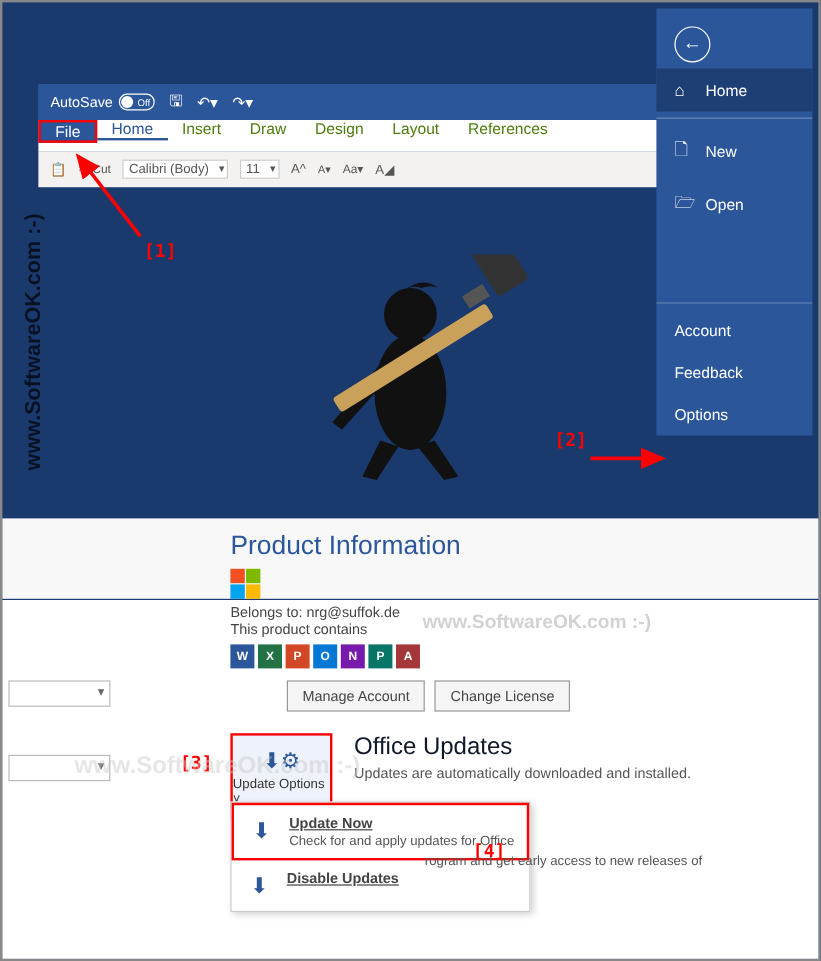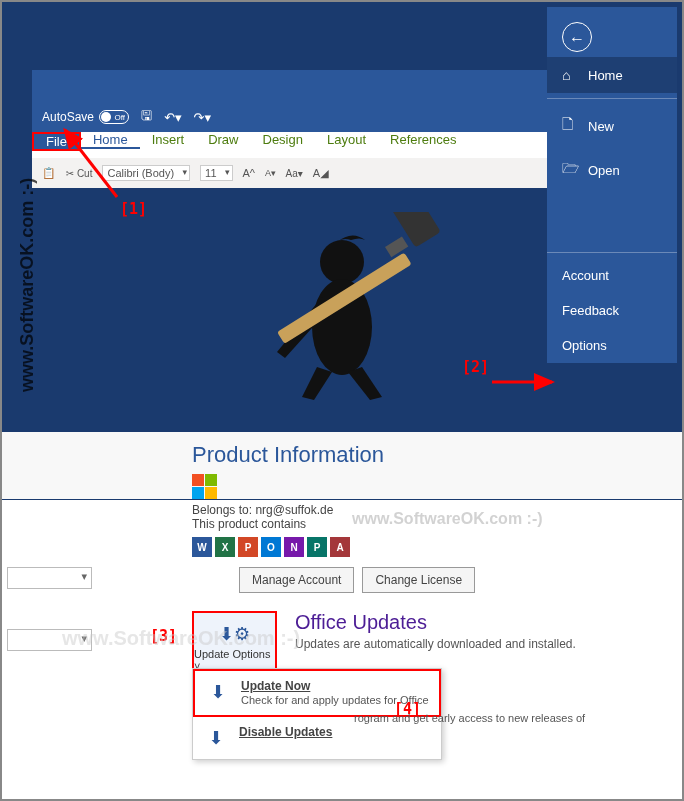--- a/index.html
+++ b/index.html
@@ -1,20 +1,20 @@
 <!DOCTYPE html>
 <html><head>
 <meta charset="utf-8">
 <style>
 * { margin: 0; padding: 0; box-sizing: border-box; font-family: "Segoe UI", sans-serif; }
 body { width: 684px; height: 801px; background: #1a3a6e; position: relative; overflow: hidden; border: 2px solid #888; }
 
 
 .word-window { position: absolute; top: 68px; left: 30px; width: 520px; background: #2b579a; }
-.titlebar { height: 30px; background: #2b579a; display: flex; align-items: center; padding: 0 10px; color: white; font-size: 12px; gap: 12px; margin-top: 32px; }
+.titlebar { height: 30px; background: #2b579a; display: flex; align-items: center; padding: 0 10px; color: white; font-size: 12px; gap: 12px; }
 .autosave-toggle { display: flex; align-items: center; gap: 5px; }
 .toggle-pill { width: 30px; height: 14px; border: 1px solid white; border-radius: 7px; position: relative; display: inline-flex; align-items: center; justify-content: flex-end; padding-right: 3px; font-size: 8px; }
 .toggle-pill::before { content: ""; position: absolute; left: 1px; width: 10px; height: 10px; background: white; border-radius: 50%; }
 .qat-icon { color: white; font-size: 13px; }
 
 .ribbon-tabs { height: 26px; background: white; display: flex; align-items: flex-start; font-size: 13px; }
 .ribbon-tab { padding: 0 12px; display: flex; align-items: center; color: #4d7c0f; cursor: pointer; }
 .ribbon-tab.file { background: #2b579a; color: white; border: 2px solid red; }
 .ribbon-tab.active { border-bottom: 2px solid #2b579a; color: #2b579a; }
 
@@ -45,21 +45,21 @@
 
 .app-icons { display: flex; gap: 3px; margin: 6px 0 10px; }
 .app-ico { width: 20px; height: 20px; display: flex; align-items: center; justify-content: center; color: white; font-size: 10px; font-weight: bold; }
 
 .btn-row { display: flex; gap: 8px; margin-bottom: 18px; margin-left: 47px; }
 .gray-btn { border: 1px solid #999; background: #f5f5f5; padding: 5px 12px; font-size: 12px; cursor: pointer; }
 
 .updates-row { display: flex; align-items: flex-start; gap: 18px; }
 .update-options-btn { width: 85px; height: 72px; background: #eef3fb; border: 2px solid red; display: flex; flex-direction: column; align-items: center; justify-content: center; font-size: 11px; color: #333; cursor: pointer; gap: 3px; }
 .update-glyph { font-size: 18px; color: #2b579a; }
-.updates-heading { font-size: 20px; font-weight: 300; color: #4c1d95; }
+.updates-heading { font-size: 20px; font-weight: 300; color: #0f172a; }
 .updates-sub { font-size: 12px; color: #555; margin-top: 3px; }
 
 .dropdown-menu { position: absolute; top: 168px; left: 190px; width: 250px; background: white; border: 1px solid #ccc; box-shadow: 2px 2px 6px rgba(0,0,0,0.2); }
 .menu-item { display: flex; gap: 10px; padding: 8px 10px; cursor: pointer; }
 .menu-item.hl { border: 2.5px solid red; }
 .menu-icon { width: 26px; height: 26px; display: flex; align-items: center; justify-content: center; font-size: 18px; color: #2b579a; flex-shrink: 0; }
 .menu-text strong { font-size: 12px; display: block; text-decoration: underline; }
 .menu-text span { font-size: 11px; color: #555; }
 
 .left-dropdowns { position: absolute; left: 5px; top: 565px; }

